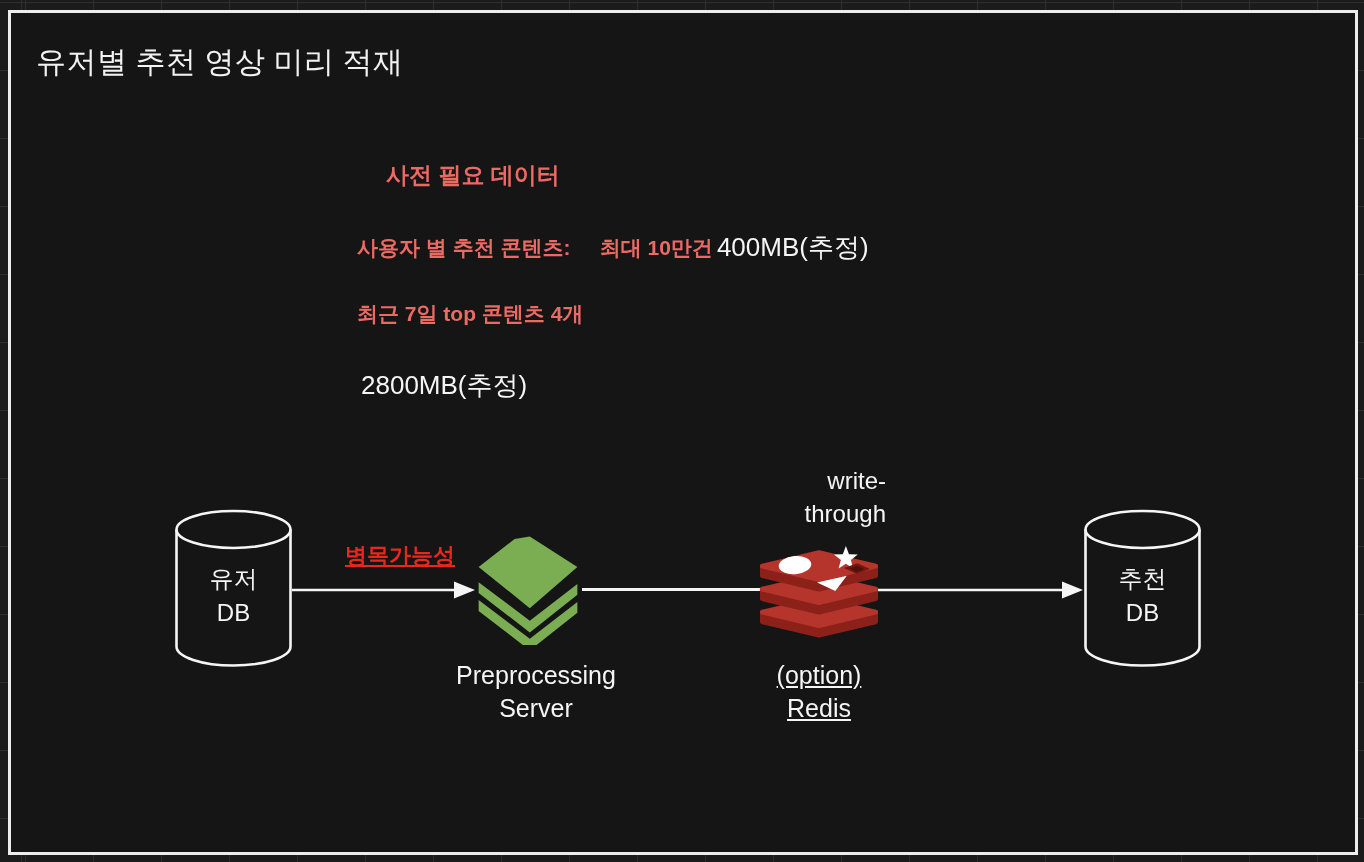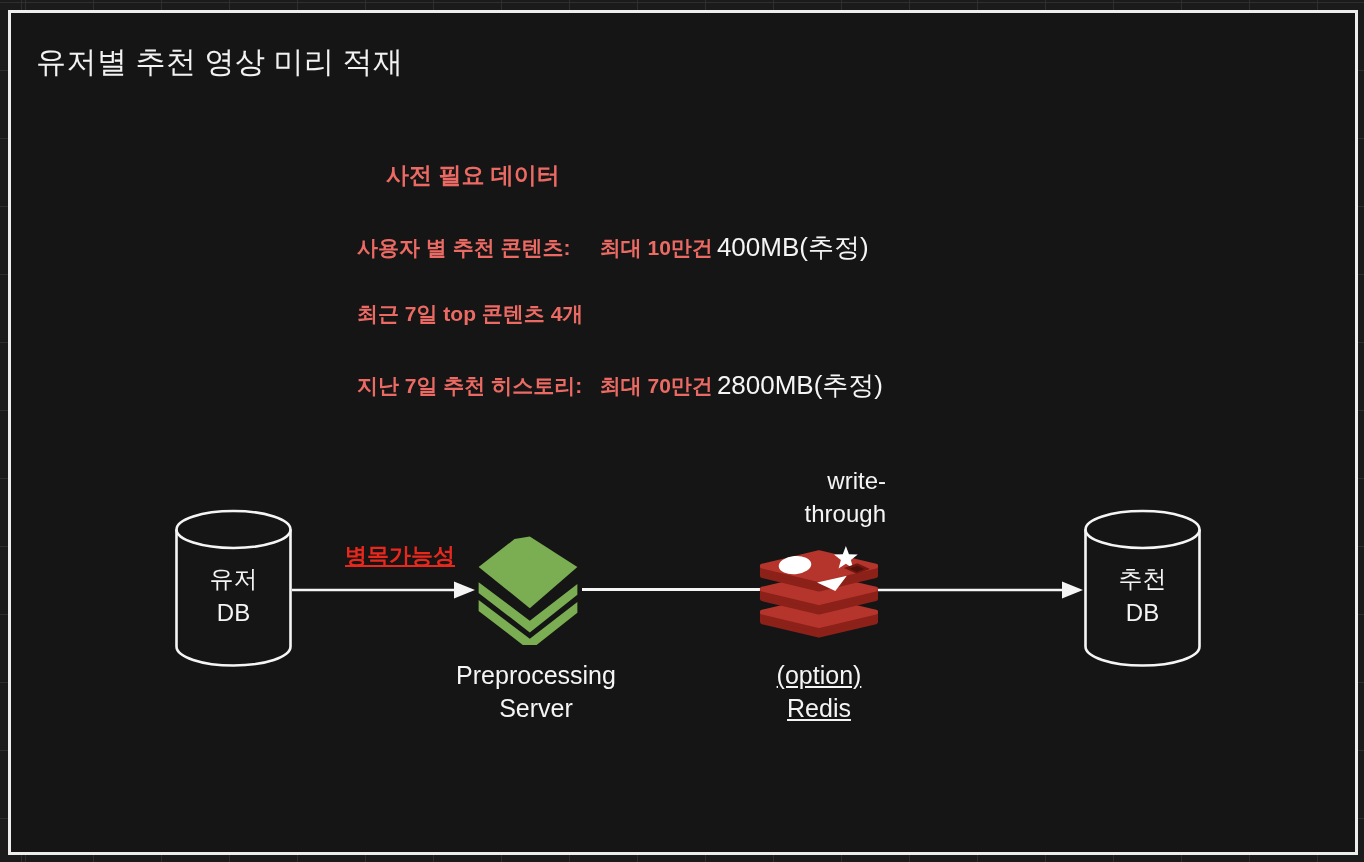--- a/index.html
+++ b/index.html
@@ -78,21 +78,20 @@
 
   <div class="abs note-row row-1">
     <span class="note-label">사용자 별 추천 콘텐츠:     최대 10만건</span>
     <span class="note-value">400MB(추정)</span>
   </div>
   <div class="abs note-row row-2">
     <span class="note-label">최근 7일 top 콘텐츠 4개</span>
     <span class="note-value"></span>
   </div>
   <div class="abs note-row row-3">
-    <span class="note-label">지난 7일 추천 히스토리:   최대 70만건</span>
     <span class="note-value">2800MB(추정)</span>
   </div>
 
   <div class="abs cyl" style="left:174px; top:509px;">
     <svg width="119" height="158" viewBox="0 0 119 158">
       <path d="M2.5,20.5 L2.5,137.5 A57 19 0 0 0 116.5,137.5 L116.5,20.5" fill="none" stroke="#f5f5f5" stroke-width="2.6"></path>
       <ellipse cx="59.5" cy="20.5" rx="57" ry="18.5" fill="none" stroke="#f5f5f5" stroke-width="2.6"></ellipse>
     </svg>
     <div class="cyl-label">
       <span>유저</span>

